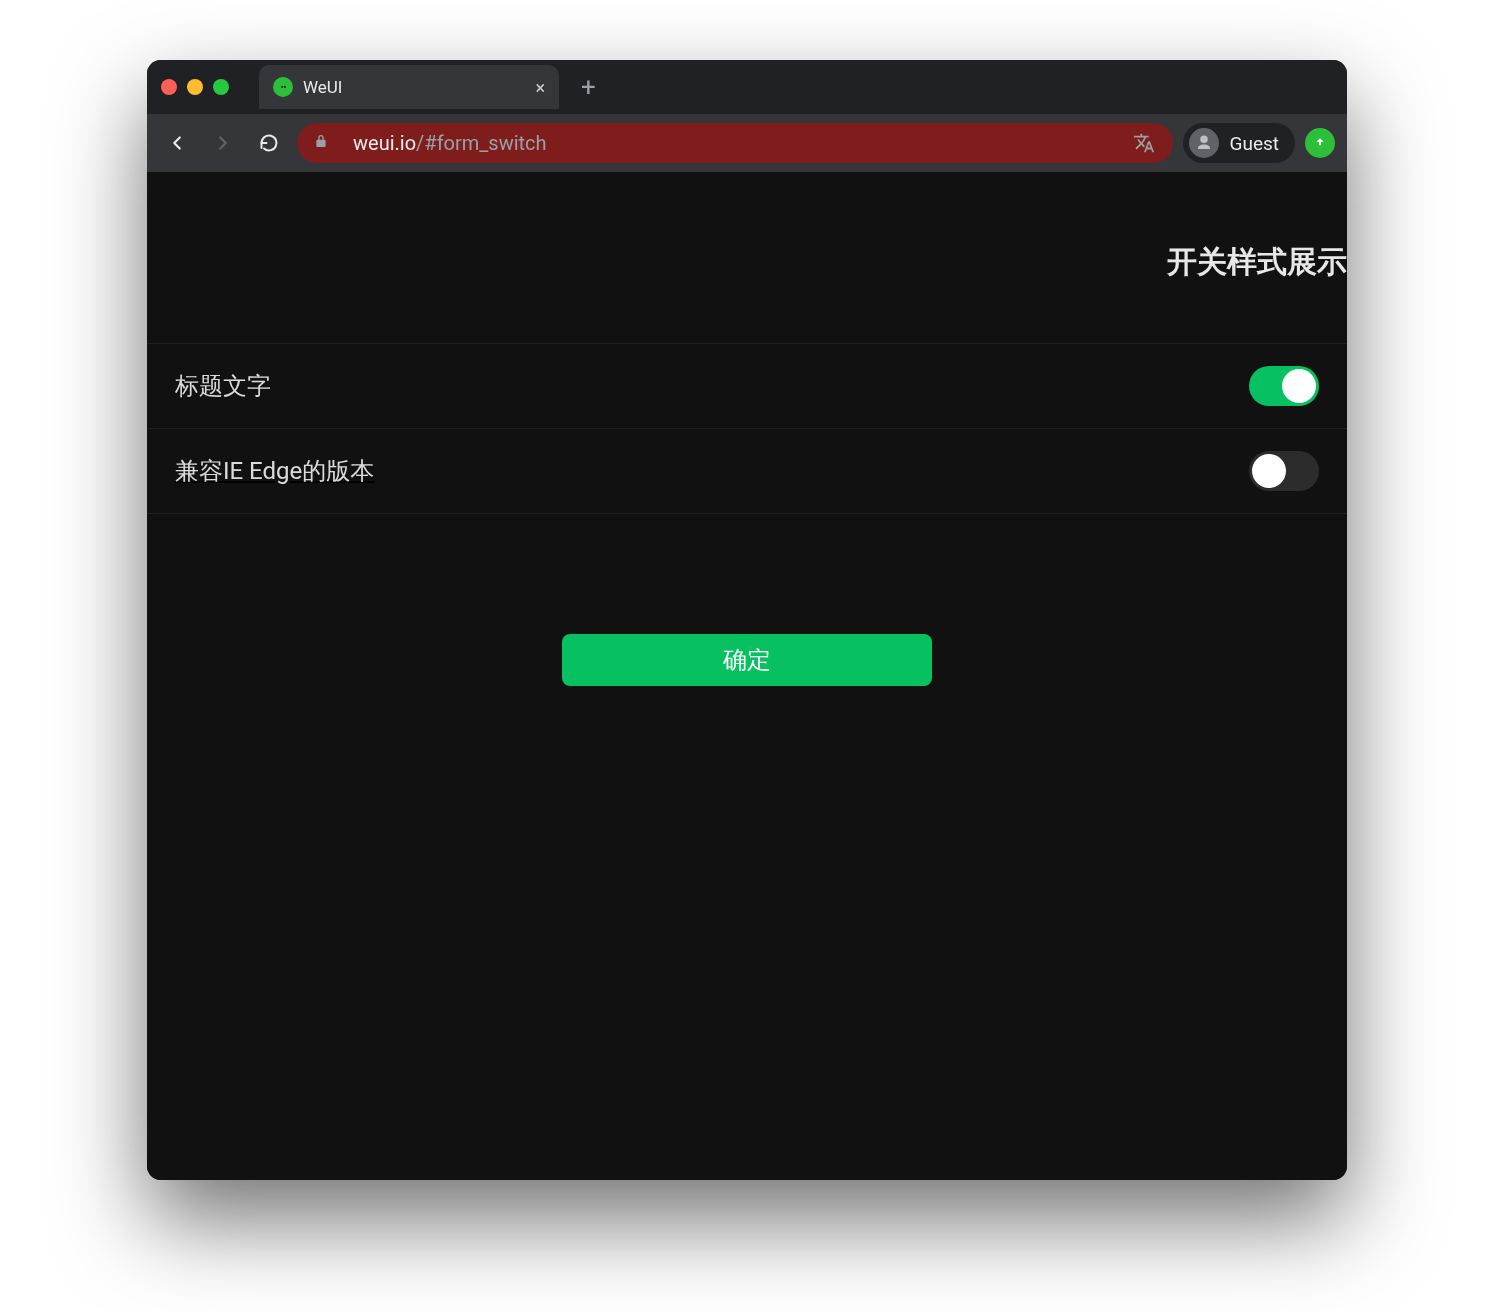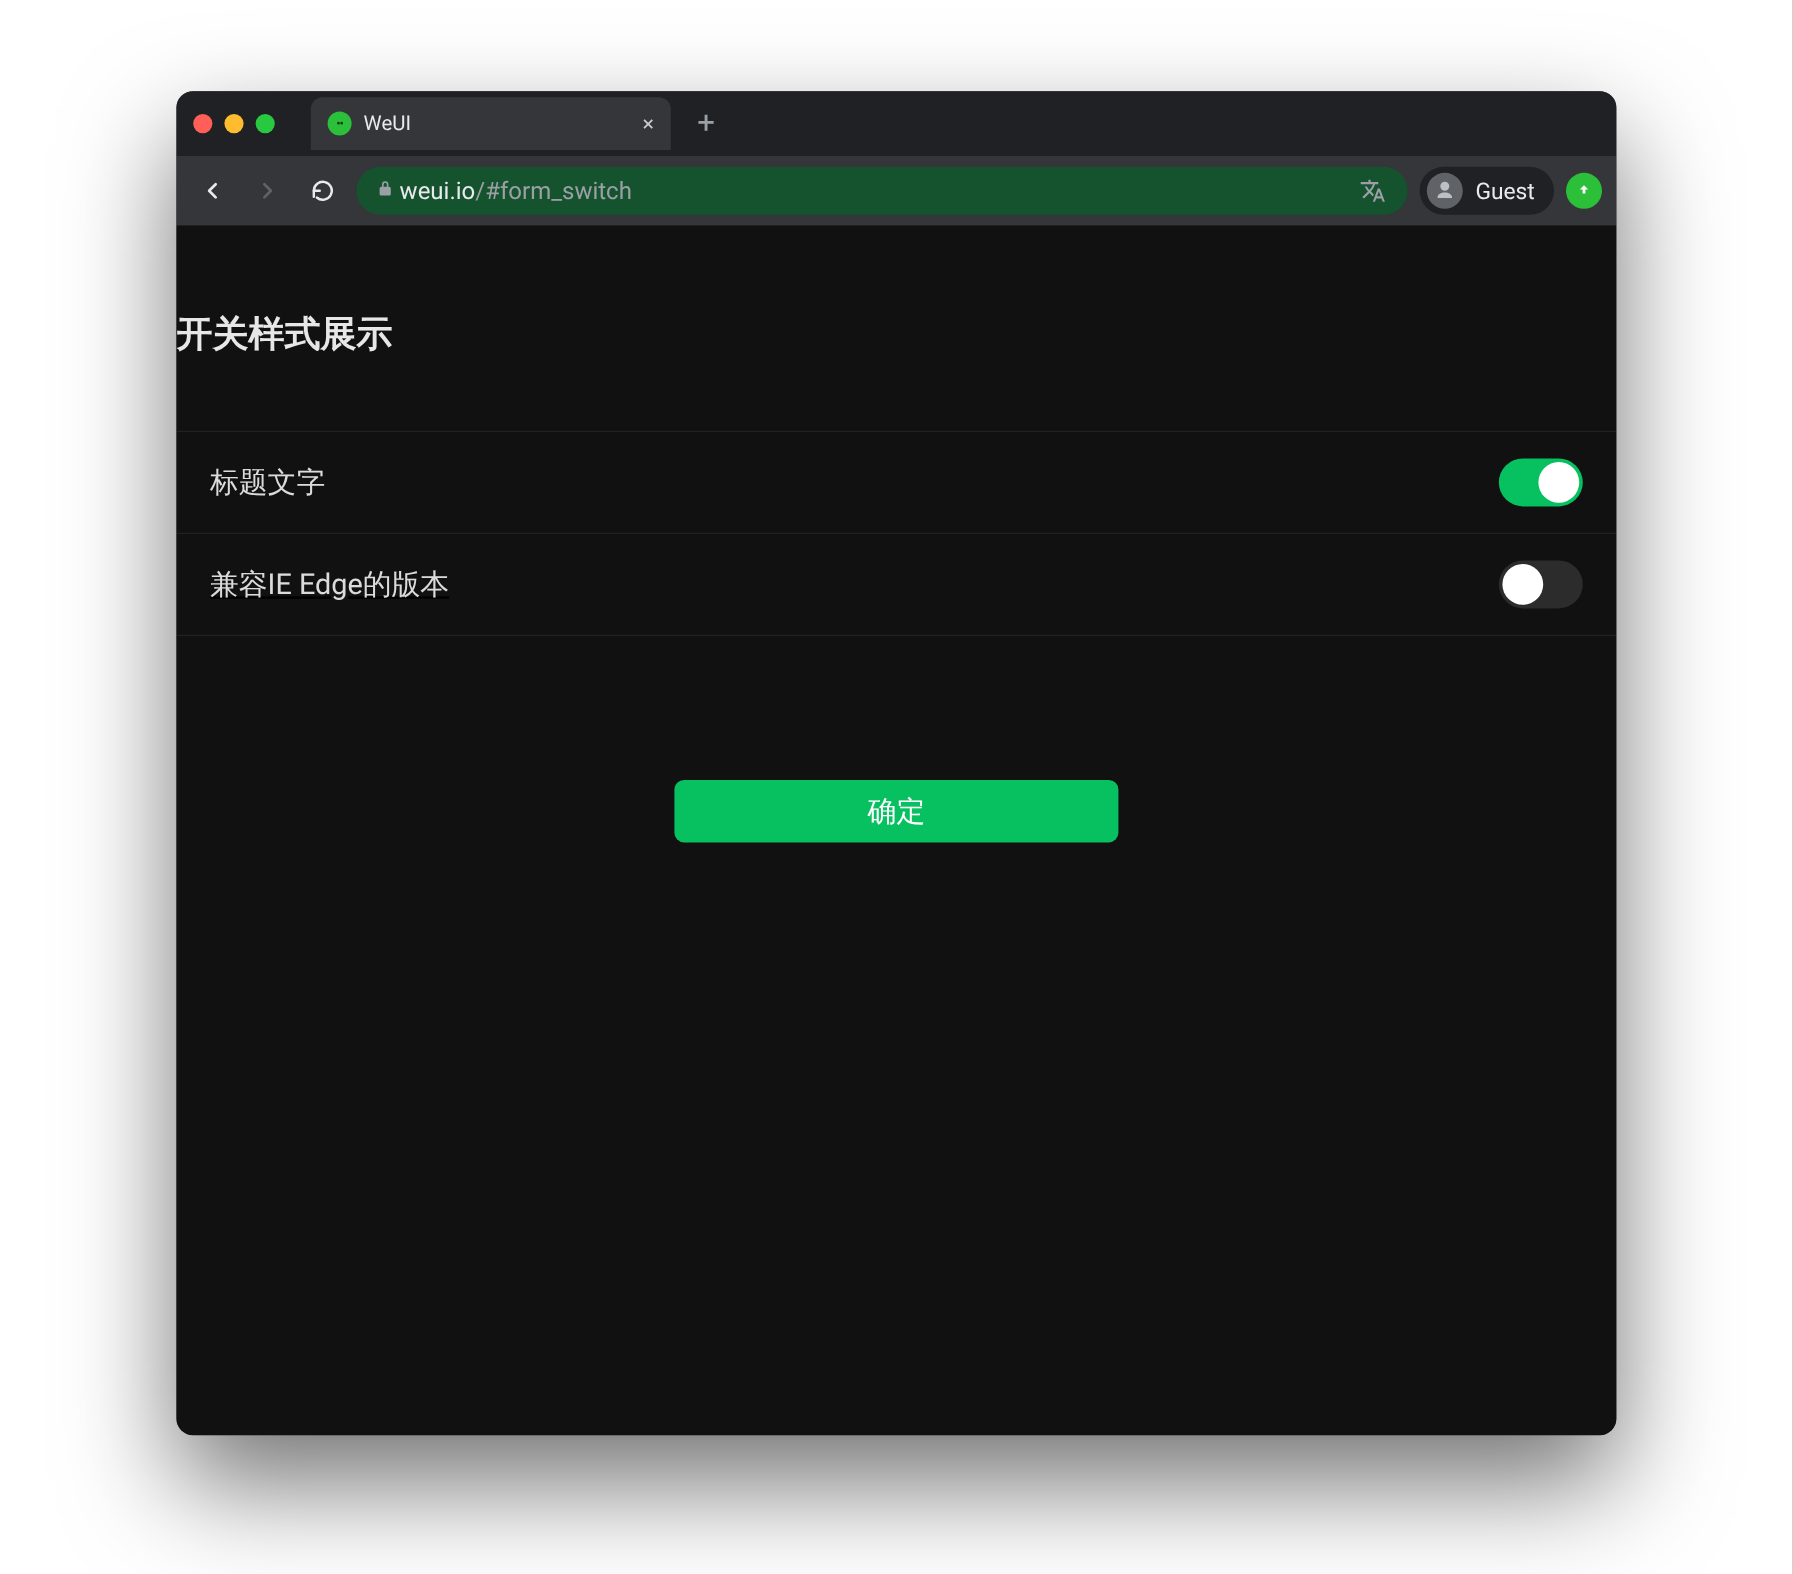--- a/index.html
+++ b/index.html
@@ -16,21 +16,20 @@
   
   .window {
     width: 1200px;
     height: 1120px;
     background: #202124;
     border-radius: 14px;
     box-shadow: 0 40px 90px rgba(0,0,0,0.55);
     overflow: hidden;
     display: flex;
     flex-direction: column;
-    margin-top: 16px;
   }
 
   
   .tabstrip {
     height: 54px;
     background: #202124;
     display: flex;
     align-items: center;
     padding: 0 14px;
     gap: 12px;
@@ -87,26 +86,26 @@
     width: 36px; height: 36px;
     display: flex; align-items: center; justify-content: center;
     color: #e8eaed; font-size: 22px; border-radius: 50%;
     cursor: pointer;
   }
   .nav-btn.disabled { color: #5f6368; cursor: default; }
 
   .omnibox {
     flex: 1;
     height: 40px;
-    background: #14532d;
+    background: #7f1d1d;
     border-radius: 20px;
     display: flex;
     align-items: center;
     padding: 0 16px;
-    gap: 4px;
+    gap: 24px;
     color: #e8eaed;
     font-size: 20px;
     text-align: center;
   }
   .omnibox .lock { color: #9aa0a6; font-size: 16px; }
   .omnibox .url .dim { color: #9aa0a6; }
   .omnibox .translate {
     margin-left: auto;
     width: 26px; height: 26px;
     display:flex;align-items:center;justify-content:center;
@@ -147,21 +146,21 @@
     overflow: auto;
   }
 
   .page {
     padding: 0 0 60px;
   }
   .page-title {
     color: rgba(255,255,255,0.9);
     font-size: 30px;
     font-weight: 600;
-    text-align: left;
+    text-align: right;
     padding: 70px 0 60px;
   }
 
   .cells { }
   .cell {
     display: flex;
     align-items: center;
     justify-content: space-between;
     padding: 22px 28px;
     border-top: 1px solid rgba(255,255,255,0.07);

